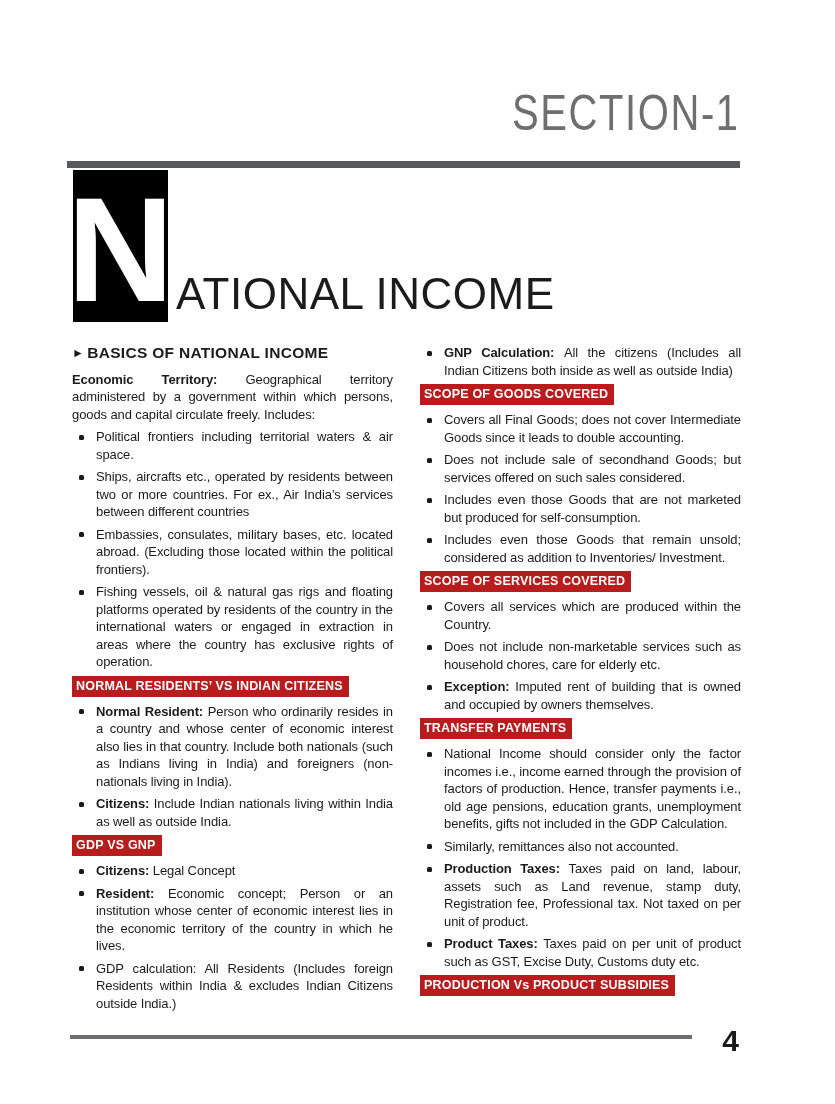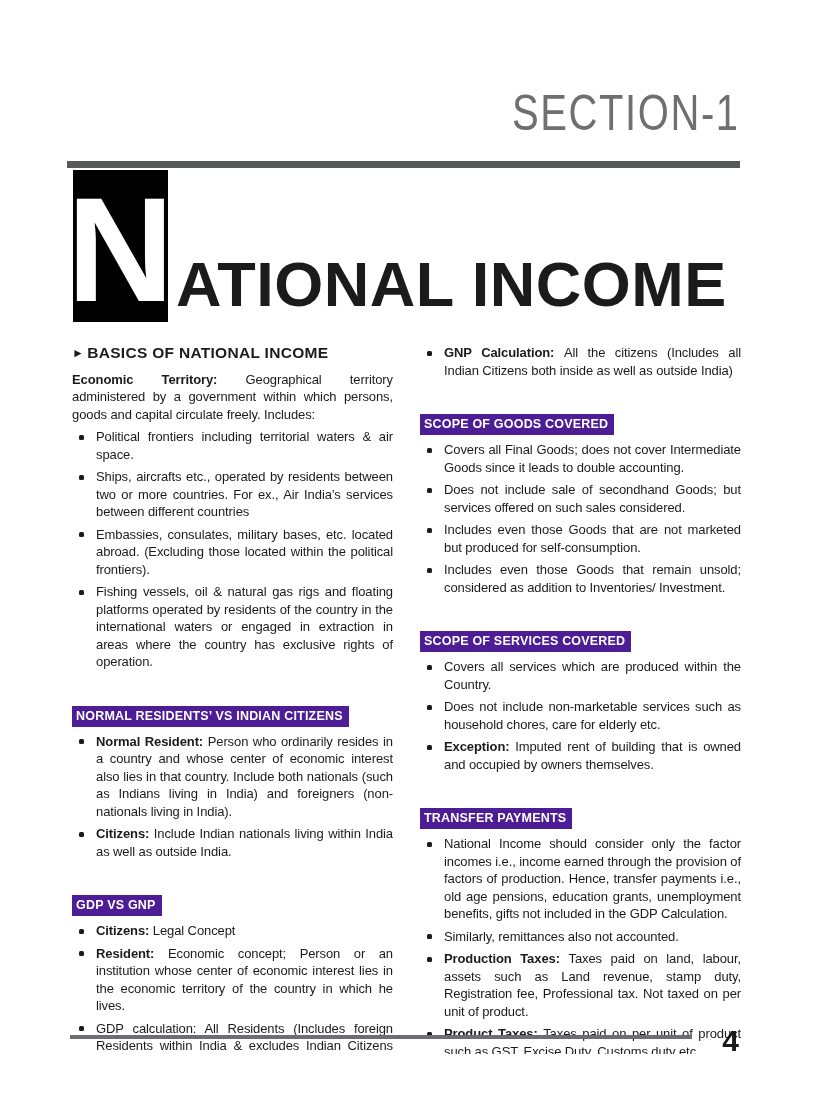--- a/index.html
+++ b/index.html
@@ -56,22 +56,22 @@
     overflow: hidden;
   }
   .n-letter {
     color: #ffffff;
     font-size: 148px;
     font-weight: 700;
     line-height: 1;
     transform: translateY(4px);
   }
   .title-text {
-    font-size: 63px;
-    font-weight: 700;
+    font-size: 44px;
+    font-weight: 400;
     line-height: 1;
     letter-spacing: 0.5px;
     margin-bottom: 6px;
     white-space: nowrap;
   }
 
   
   .columns {
     position: absolute;
     left: 72px;
@@ -114,28 +114,27 @@
     left: 7px;
     top: 6.5px;
     width: 5px;
     height: 5px;
     background: #1b1b1b;
     border-radius: 1.5px;
   }
   .bar-row { margin: 2px 0 6px 0; text-align: left; }
   .bar {
     display: inline-block;
-    background: #4c1d95;
+    background: #b91c1c;
     color: #ffffff;
     font-size: 12.5px;
     font-weight: 700;
     line-height: 15px;
     letter-spacing: 0.2px;
     padding: 3px 6px 3px 4px;
-    margin-top: 30px;
   }
 
   
   .footer-rule {
     position: absolute;
     left: 70px;
     top: 1035px;
     width: 622px;
     height: 4px;
     background: #6d6e71;

